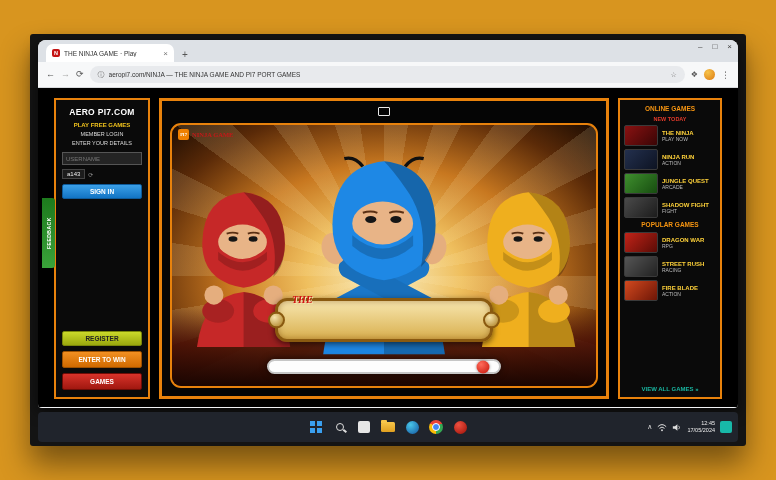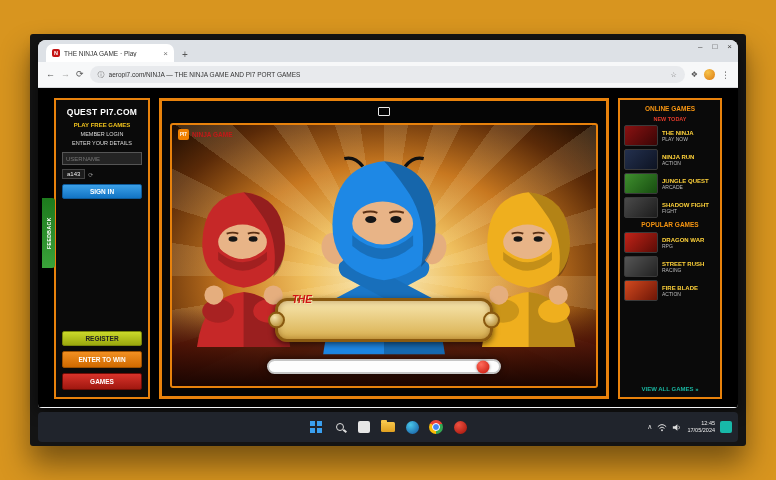--- a/index.html
+++ b/index.html
@@ -55,24 +55,24 @@
   .btn-green { background:linear-gradient(#cbd92a,#9aa80e); border:1px solid #7a860a; color:#222; }
   .btn-orange { background:linear-gradient(#f29022,#d06a00); border:1px solid #9c5000; color:#fff; height:17px; }
   .btn-red { background:linear-gradient(#d8332a,#a11810); border:1px solid #6e0c06; color:#fff; height:17px; }
   .vtab { position:absolute; left:-14px; top:98px; width:13px; height:70px; background:linear-gradient(#3aa33a,#1d7a1d);
           border-radius:3px 0 0 3px; color:#fff; font-size:5px; font-weight:bold;
           writing-mode:vertical-rl; transform:rotate(180deg); display:flex; align-items:center; justify-content:center; letter-spacing:.5px; }
 
   
   .game-panel { flex:1; border:3px solid #E8820C; background:#050505; position:relative; min-width:0; }
   .fullscreen-icon { position:absolute; top:6px; left:50%; transform:translateX(-50%); width:12px; height:9px; border:1.5px solid #e8e8e8; border-radius:1px; }
-  .game-inner { position:absolute; left:8px; right:8px; top:22px; bottom:8px; border:2px solid #E8820C; border-radius:3px; overflow:hidden;
+  .game-inner { position:absolute; left:8px; right:8px; top:22px; bottom:8px; border:2px solid #E8820C; border-radius:11px; overflow:hidden;
      background:
        repeating-conic-gradient(from 0deg at 50% 58%, rgba(255,236,180,.14) 0deg 9deg, rgba(0,0,0,0) 9deg 18deg),
-       radial-gradient(ellipse at 50% 58%, #f8ecc0 0%, #efbf5e 26%, #c87820 52%, #5a2a08 80%, #1c0c02 100%); }
+       radial-gradient(ellipse at 50% 58%, #f8ecc0 0%, #efbf5e 26%, #c87820 52%, #5a2a08 80%, #1c0c02 100%); font-family: Liberation Serif, serif; }
   .floor { position:absolute; left:0; right:0; bottom:0; height:30%; background:linear-gradient(rgba(90,22,8,0) 0%, rgba(74,16,6,.9) 45%, #1a0501 100%); }
   .brand { position:absolute; top:4px; left:6px; display:flex; align-items:center; gap:3px; z-index:4; }
   .brand-badge { width:11px; height:11px; background:#f08000; border-radius:2px; color:#fff; font-size:4.5px; font-weight:bold; display:flex; align-items:center; justify-content:center; }
   .brand-label { font-size:6.5px; font-weight:bold; color:#c41818; }
 
   .ninja { position:absolute; }
   .ninja-left  { left:2%;  bottom:15%; width:30%; height:64%; z-index:1; }
   .ninja-center{ left:50%; transform:translateX(-50%); bottom:12%; width:39%; height:76%; z-index:2; }
   .ninja-right { right:1%; bottom:15%; width:30%; height:64%; z-index:1; }
 
@@ -202,21 +202,21 @@
       </div>
       <span class="tb-ext">❖</span>
       <span class="avatar"></span>
       <span class="menu-dots">⋮</span>
     </div>
 
     <div class="page">
 
       <aside class="panel left-panel">
         <div class="vtab">FEEDBACK</div>
-        <div class="lp-logo">QUEST PI7.COM</div>
+        <div class="lp-logo">AERO PI7.COM</div>
         <div class="lp-tagline">PLAY FREE GAMES</div>
         <div class="lp-line">MEMBER LOGIN</div>
         <div class="lp-line">ENTER YOUR DETAILS</div>
         <input class="lp-input" placeholder="USERNAME" style="">
         <div class="lp-captcha">
           <span class="lp-code">a143</span>
           <span class="lp-cap-refresh">⟳</span>
         </div>
         <div class="btn btn-blue">SIGN IN</div>
         <div class="lp-spacer"></div>

